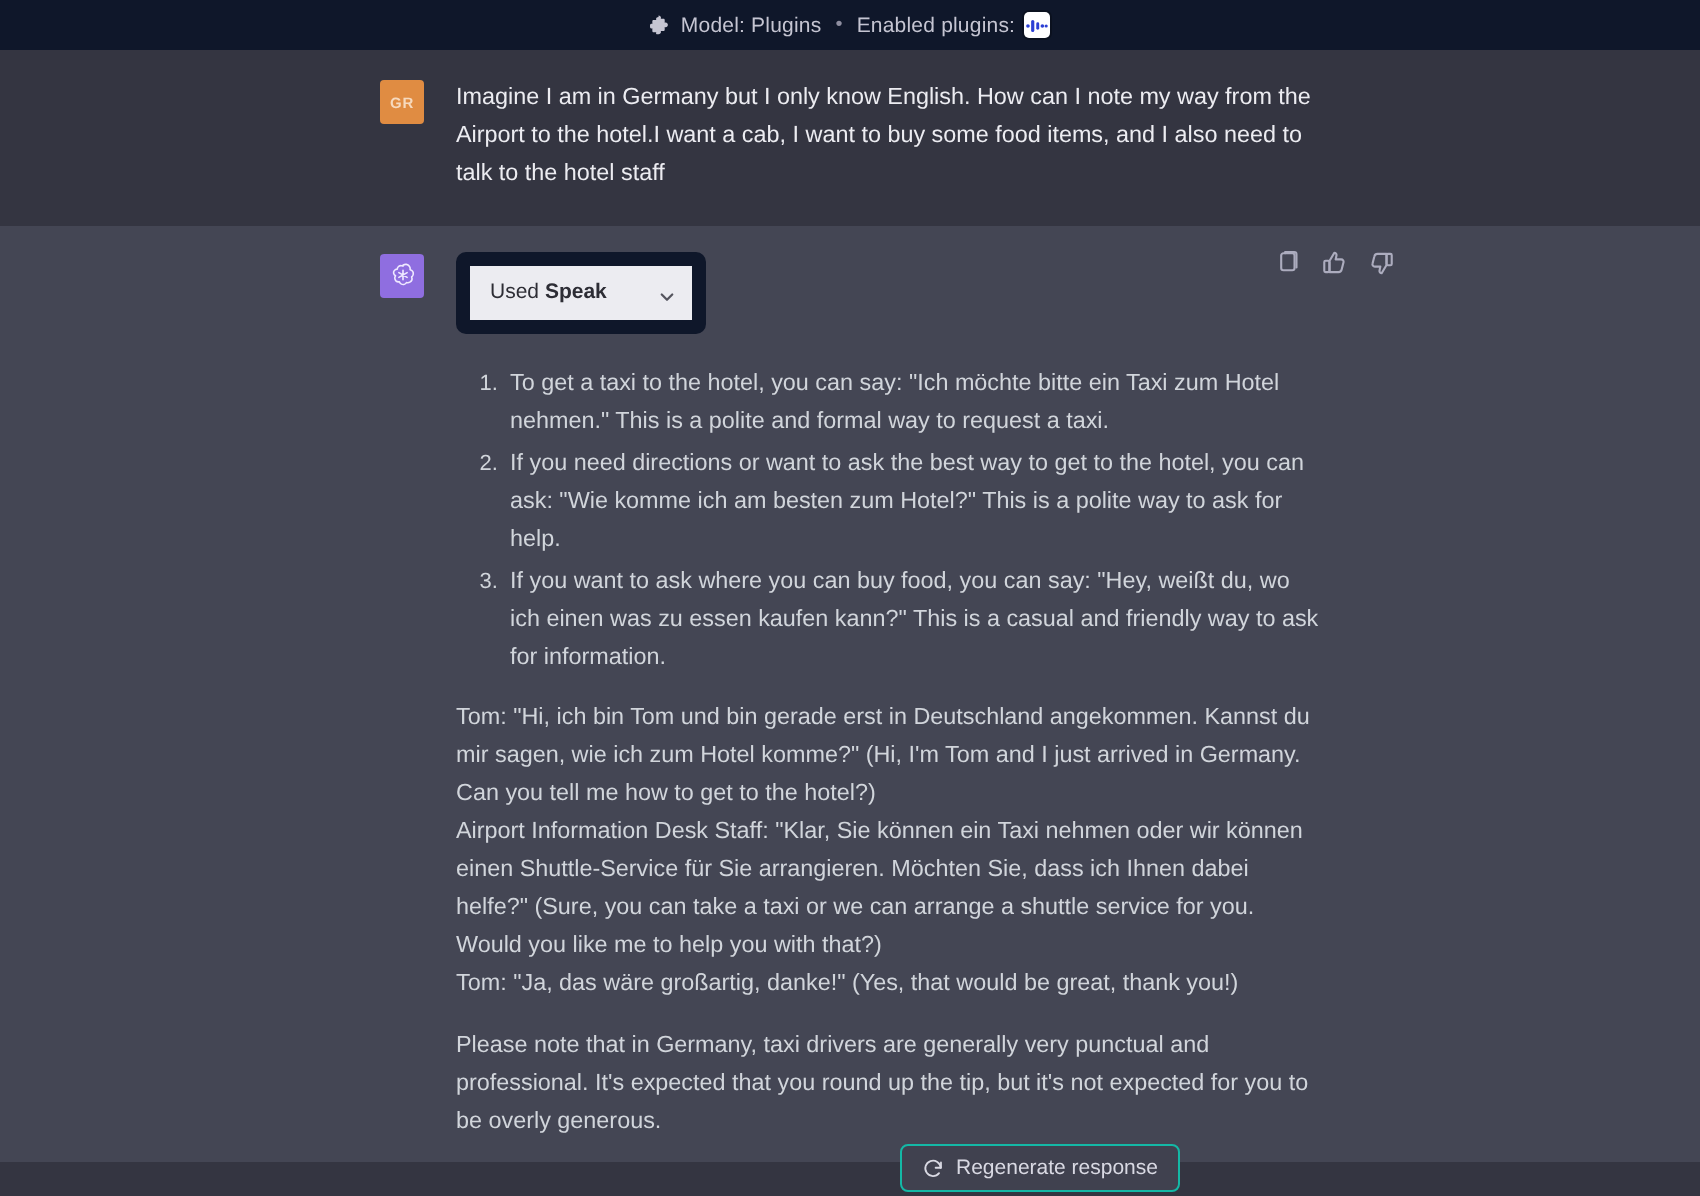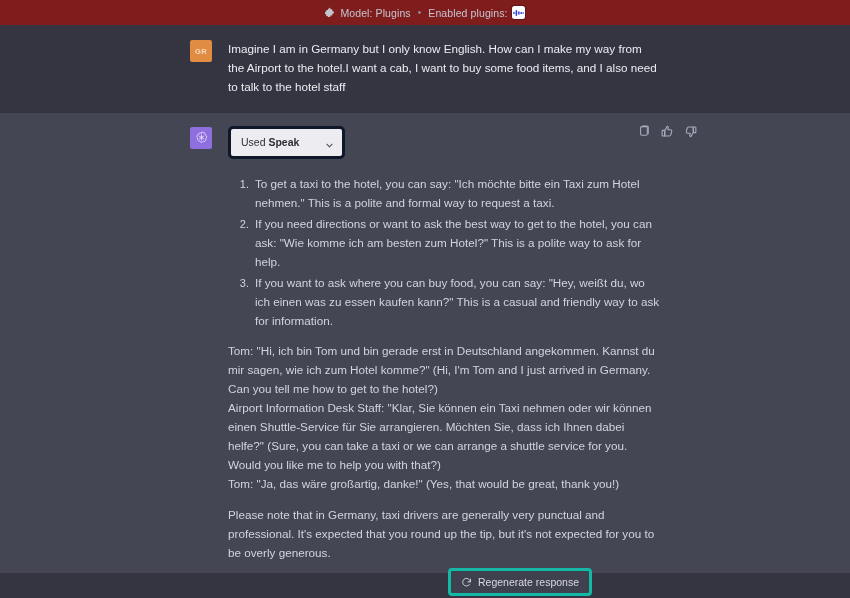--- a/index.html
+++ b/index.html
@@ -7,21 +7,21 @@
     width: 850px; height: 598px;
     overflow: hidden;
     background: #343541;
     font-family: "Liberation Sans", sans-serif;
   }
   .app { position: relative; width: 850px; height: 598px; overflow: hidden; }
 
   
   .topbar {
     height: 25px;
-    background: #7f1d1d;
+    background: #0f172a;
     display: flex; align-items: center; justify-content: center;
     gap: 6px;
     font-size: 10.5px;
     color: #c5c5d2;
     letter-spacing: .1px;
     position: relative;
     z-index: 5;
   }
   .topbar .seg { display: flex; align-items: center; gap: 4px; }
   .puzzle-icon { width: 11px; height: 11px; display: block; }
@@ -84,21 +84,21 @@
   .plugin-chip {
     display: inline-flex; align-items: center; justify-content: space-between;
     gap: 26px;
     min-width: 98px;
     background: #ececf1;
     color: #2d2d35;
     border-radius: 5px;
     padding: 5px 8px 5px 10px;
     font-size: 10.5px;
     cursor: pointer;
-    border: 3px solid #0f172a;
+    border: 7px solid #0f172a;
   }
   .plugin-chip .chip-label b { font-weight: 700; }
   .chev { width: 9px; height: 9px; color: #55555f; display: block; }
 
   
   ol.steps {
     margin: 0 0 12px 0;
     padding-left: 24px;
     list-style-position: outside;
   }
@@ -132,21 +132,21 @@
     left: 0; right: 0; bottom: 0;
     display: flex; justify-content: center;
     pointer-events: none;
     z-index: 6;
   }
   .regen-shift { width: 470px; display: flex; justify-content: center; }
   .regen-btn {
     pointer-events: auto;
     display: inline-flex; align-items: center; gap: 6px;
     background: #40414f;
-    border: 3px solid #14b8a6;
+    border: 1px solid #14b8a6;
     color: #d9d9e3;
     font-size: 10.5px;
     border-radius: 4px;
     padding: 5px 10px;
     margin-left: 190px;
     margin-bottom: 2px;
     cursor: pointer;
     font-family: "Liberation Sans", sans-serif;
   }
   .regen-btn svg { width: 11px; height: 11px; display: block; }
@@ -184,21 +184,21 @@
     </span>
   </div>
 
   <div class="scroll-area">
 
     <div class="row row-user">
       <div class="row-inner">
         <div class="avatar avatar-user">
           <span>GR</span>
         </div>
-        <div class="msg">Imagine I am in Germany but I only know English. How can I make my way from the Airport to the hotel.I want a cab, I want to buy some food items, and I also need to talk to the hotel staff</div>
+        <div class="msg">Imagine I am in Germany but I only know English. How can I note my way from the Airport to the hotel.I want a cab, I want to buy some food items, and I also need to talk to the hotel staff</div>
       </div>
     </div>
 
     <div class="row row-assistant">
       <div class="row-inner">
 
         <div class="avatar avatar-assistant">
           <span>
             <svg viewBox="0 0 24 24" width="15" height="15" fill="none" stroke="#efe9ff" stroke-width="1.3" stroke-linejoin="round" stroke-linecap="round">
               <path d="M12 4.2c1.6-1.2 3.9-.9 5.1.8.6.8.8 1.8.6 2.8 1.6.4 2.7 1.9 2.5 3.6-.1.9-.6 1.7-1.3 2.2.6 1.5.1 3.3-1.4 4.1-.8.5-1.8.6-2.7.3-.7 1.4-2.5 2-4 1.3-.8-.4-1.4-1.1-1.7-1.9-1.6.3-3.2-.7-3.6-2.3-.2-.9 0-1.8.5-2.5C4.4 11.6 4 9.8 5 8.5c.6-.8 1.5-1.2 2.4-1.2.1-1.6 1.5-2.9 3.2-2.8.5 0 1 .2 1.4.4z"></path>

